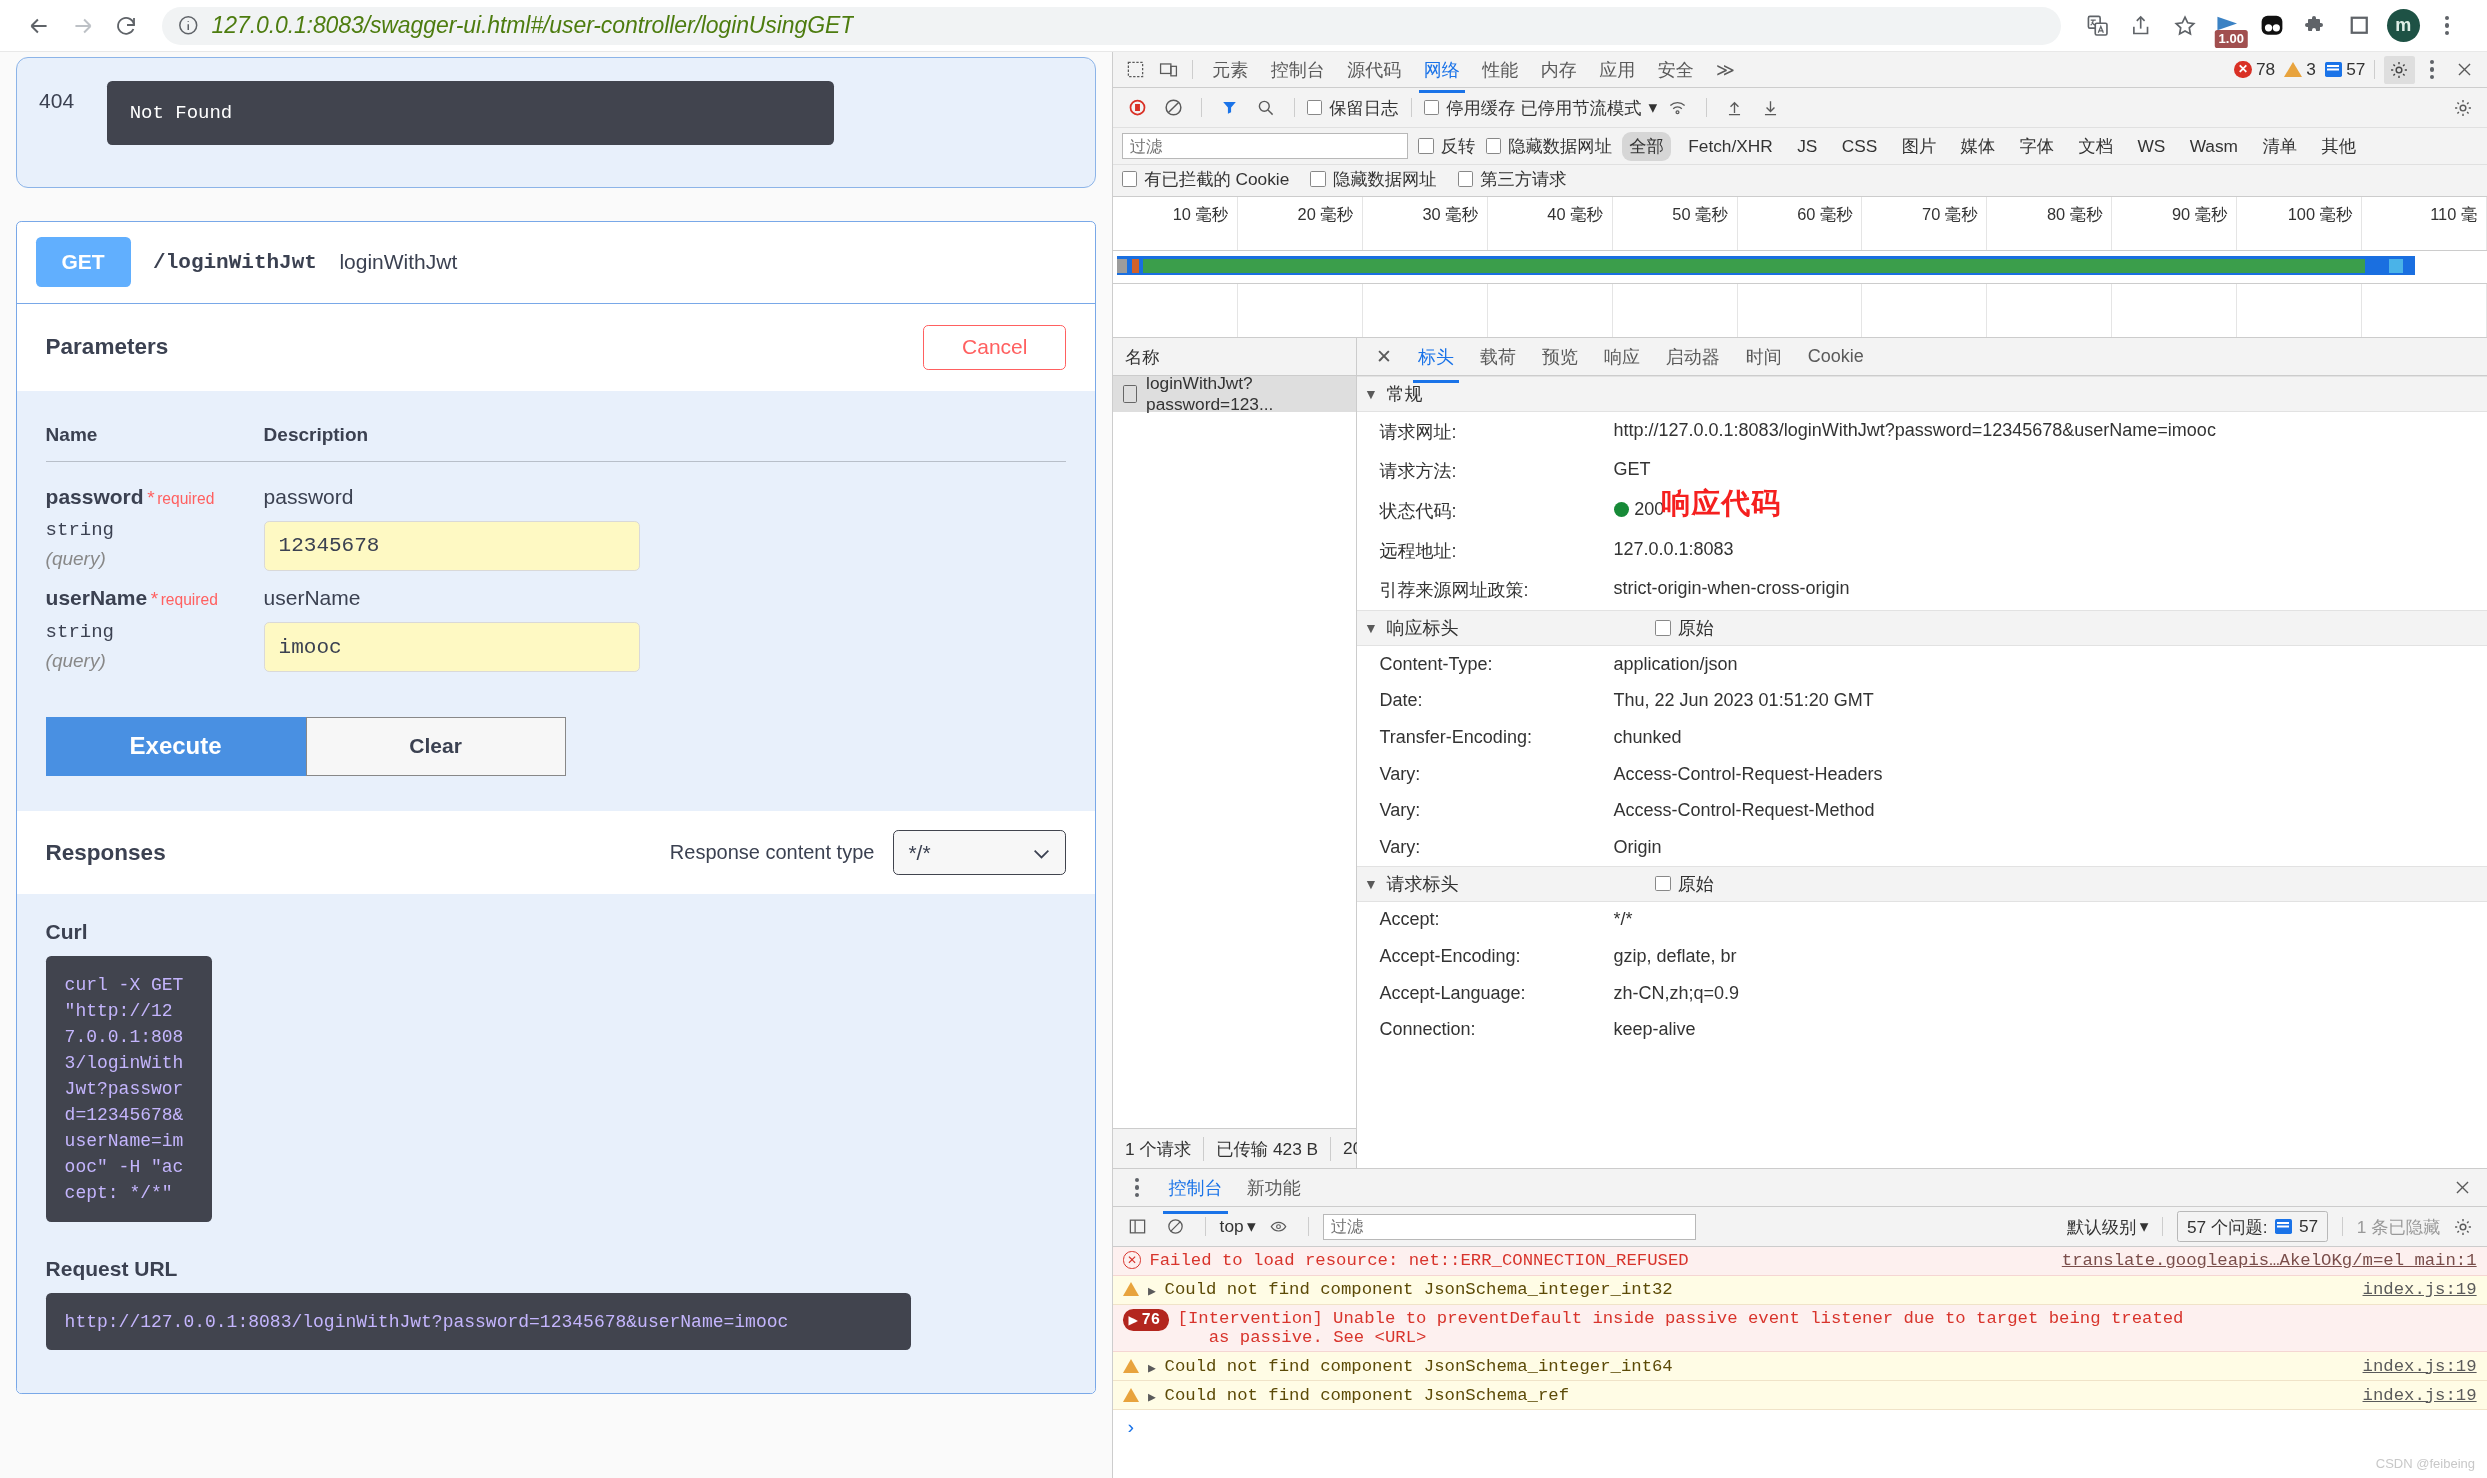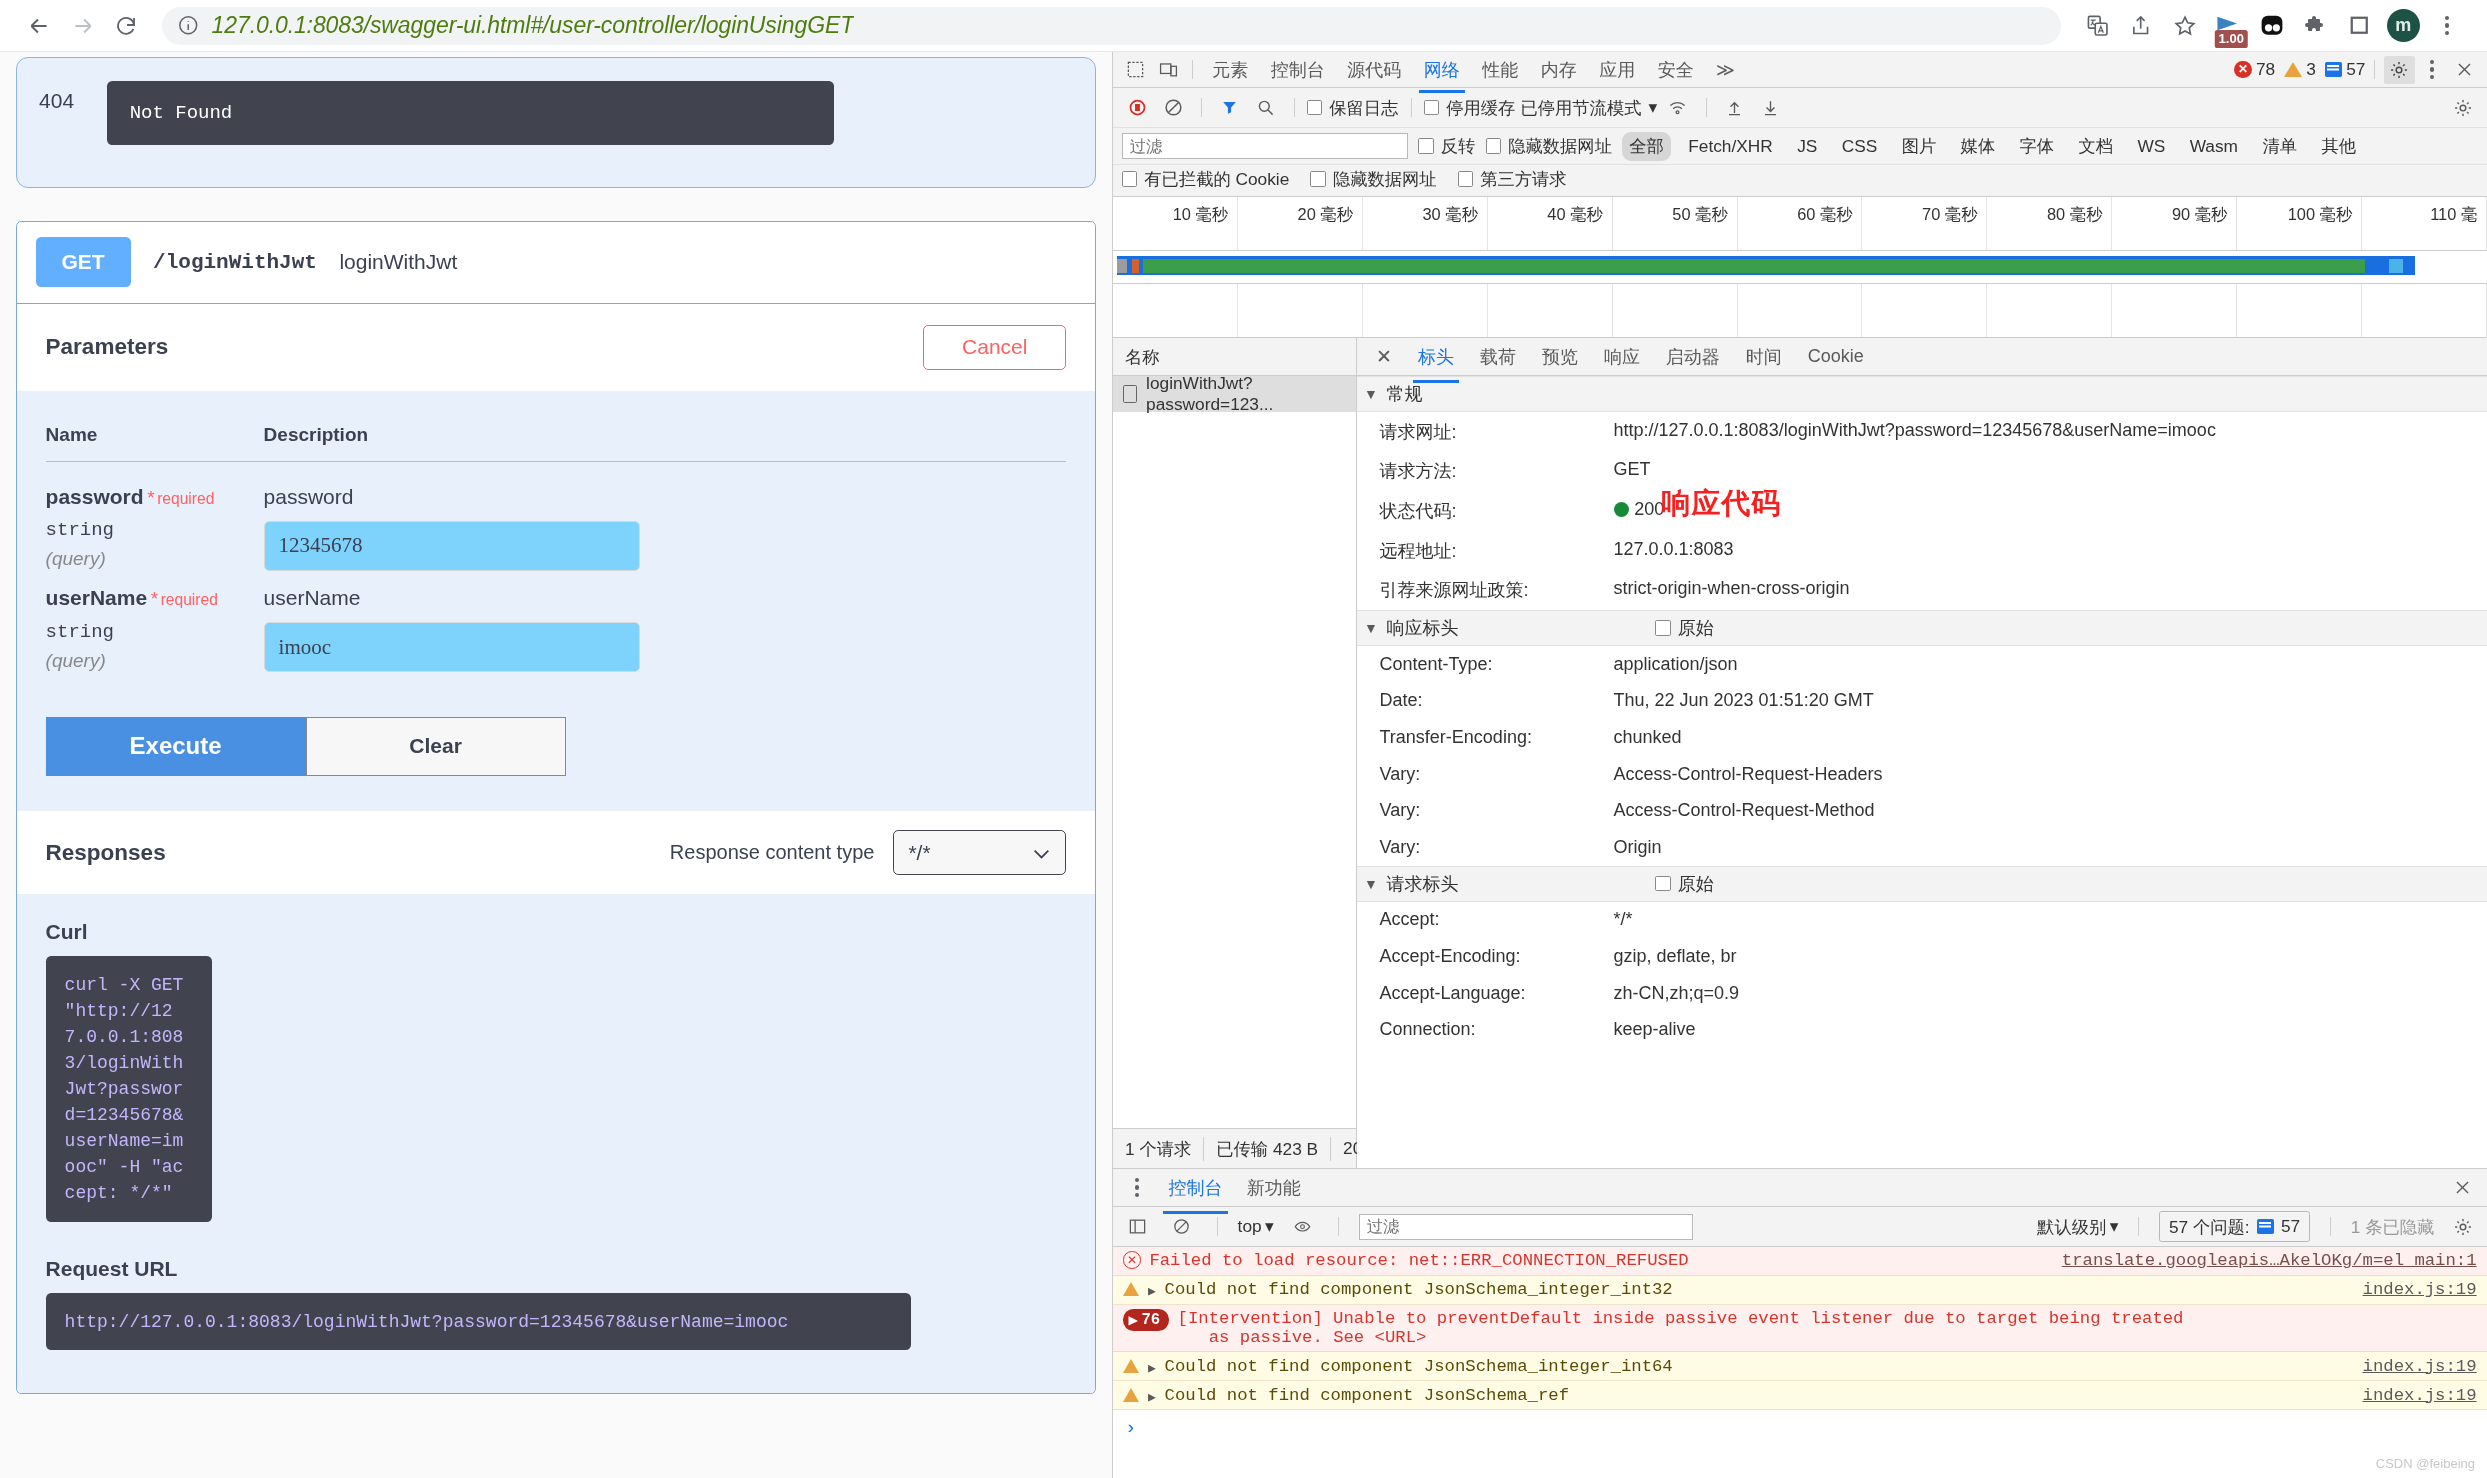--- a/index.html
+++ b/index.html
@@ -97,22 +97,22 @@
   .p-name { width:218px; }
   .p-name .pn { font-size:21px; font-weight:700; color:#3b4151; }
   .p-name .star { color:#ff6060; font-size:19px; margin-left:3.5px; }
   .p-name .req { color:#ff6060; font-size:15.6px; margin-left:2.6px; }
   .p-type { font-size:19px; color:#3b4151; margin-top:10.4px; font-family:"Liberation Mono", monospace;}
   .p-in { font-size:19px; color:#888; font-style:italic; margin-top:7px; }
   .p-desc { flex:1; }
   .p-desc .dlabel { font-size:21px; color:#3b4151; margin-bottom:12px; }
   .p-input {
     width:376px; height:50px; border:1.7px solid #d9d9d9; border-radius:5.2px;
-    background:#7dd3fc; font-size:21px; color:#3b4151; padding:0 14px;
-    font-family:Liberation Serif, serif;
+    background:#fef9c3; font-size:21px; color:#3b4151; padding:0 14px;
+    font-family:Liberation Mono, monospace;
   }
   .exec-row { display:flex; margin-top:29px; }
   .btn-execute {
     width:260px; background:#4990e2; color:#fff; border:1.7px solid #4990e2;
     font-size:24px; font-weight:700; padding:14.7px 0; text-align:center;
   }
   .btn-clear {
     width:260px; background:#f7f7f7; color:#3b4151; border:1.7px solid #888;
     font-size:21px; font-weight:700; padding:14.7px 0; text-align:center;
   }
@@ -220,21 +220,21 @@
     color:#f5201f; font-size:29px; font-weight:700; position:absolute;
     left:48px; top:-14.7px; white-space:nowrap; letter-spacing:0.9px;
   }
 
   
   .drawer { height:310px; min-height:310px; border-top:0.9px solid #ccc; display:flex; flex-direction:column; background:#fff;}
   .drawer-tabs { height:38px; min-height:38px; background:#f3f3f3; border-bottom:0.9px solid #ccc; display:flex; align-items:center; padding:0 8.7px; gap:7px;}
   .drawer-tab { font-size:18px; color:#5a5a5a; padding:7px 8.7px; position:relative;}
   .drawer-tab.active { color:#1a73e8; }
   .drawer-tab.active::after{ content:""; position:absolute; left:3.5px; right:3.5px; bottom:-7px; height:2.6px; background:#1a73e8;}
-  .console-toolbar { height:40px; min-height:40px; background:#f3f3f3; border-bottom:0.9px solid #ccc; display:flex; align-items:center; gap:13px; padding:0 8.7px;}
+  .console-toolbar { height:40px; min-height:40px; background:#f3f3f3; border-bottom:0.9px solid #ccc; display:flex; align-items:center; gap:7px; padding:0 8.7px;}
   .ct-filter { flex:1; max-width:554px; height:26px; border:0.9px solid #b8b8b8; background:#fff; font-size:16.4px; color:#5a5a5a; padding:0 7px; display:flex; align-items:center;}
   .ct-level { font-size:17.3px; color:#333; display:flex; align-items:center; gap:3.5px;}
   .ct-issues { border:0.9px solid #b8b8b8; border-radius:2.6px; padding:2.6px 8.7px; font-size:17.3px; color:#333; display:flex; align-items:center; gap:7px;}
   .ct-hidden { font-size:17.3px; color:#999; }
   .console-msgs { flex:1; overflow:hidden; font-family:"Liberation Mono", monospace; font-size:17.3px; }
   .cmsg { display:flex; align-items:flex-start; gap:8.7px; padding:4.3px 10.4px; border-bottom:0.9px solid #f0e3c8;}
   .cmsg.err { background:#fdf0ef; border-bottom:0.9px solid #f5d6d3; color:#d8342c; }
   .cmsg.warn { background:#fffce5; color:#5c4a07; }
   .cmsg .txt { flex:1; white-space:pre-wrap; }
   .cmsg .src { color:#5a5a5a; text-decoration:underline; white-space:nowrap; margin-left:12px;}

